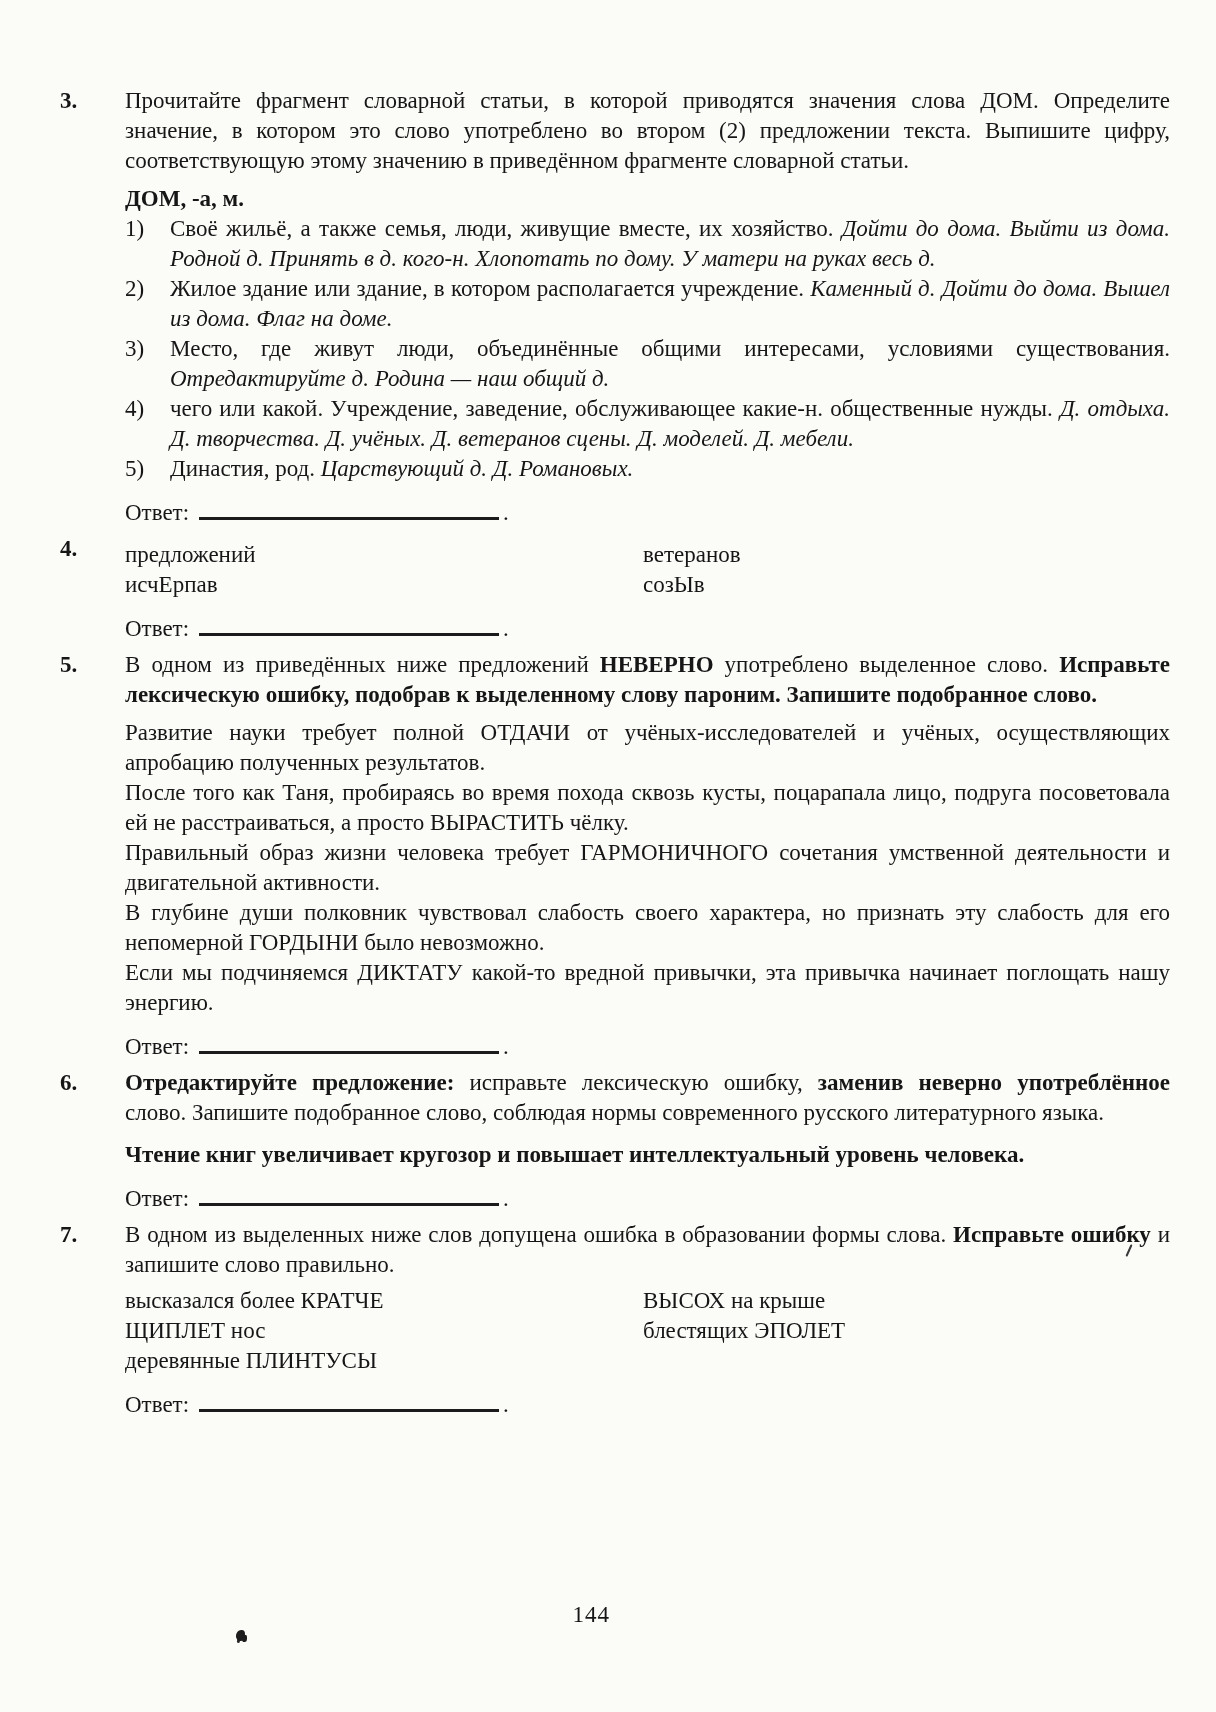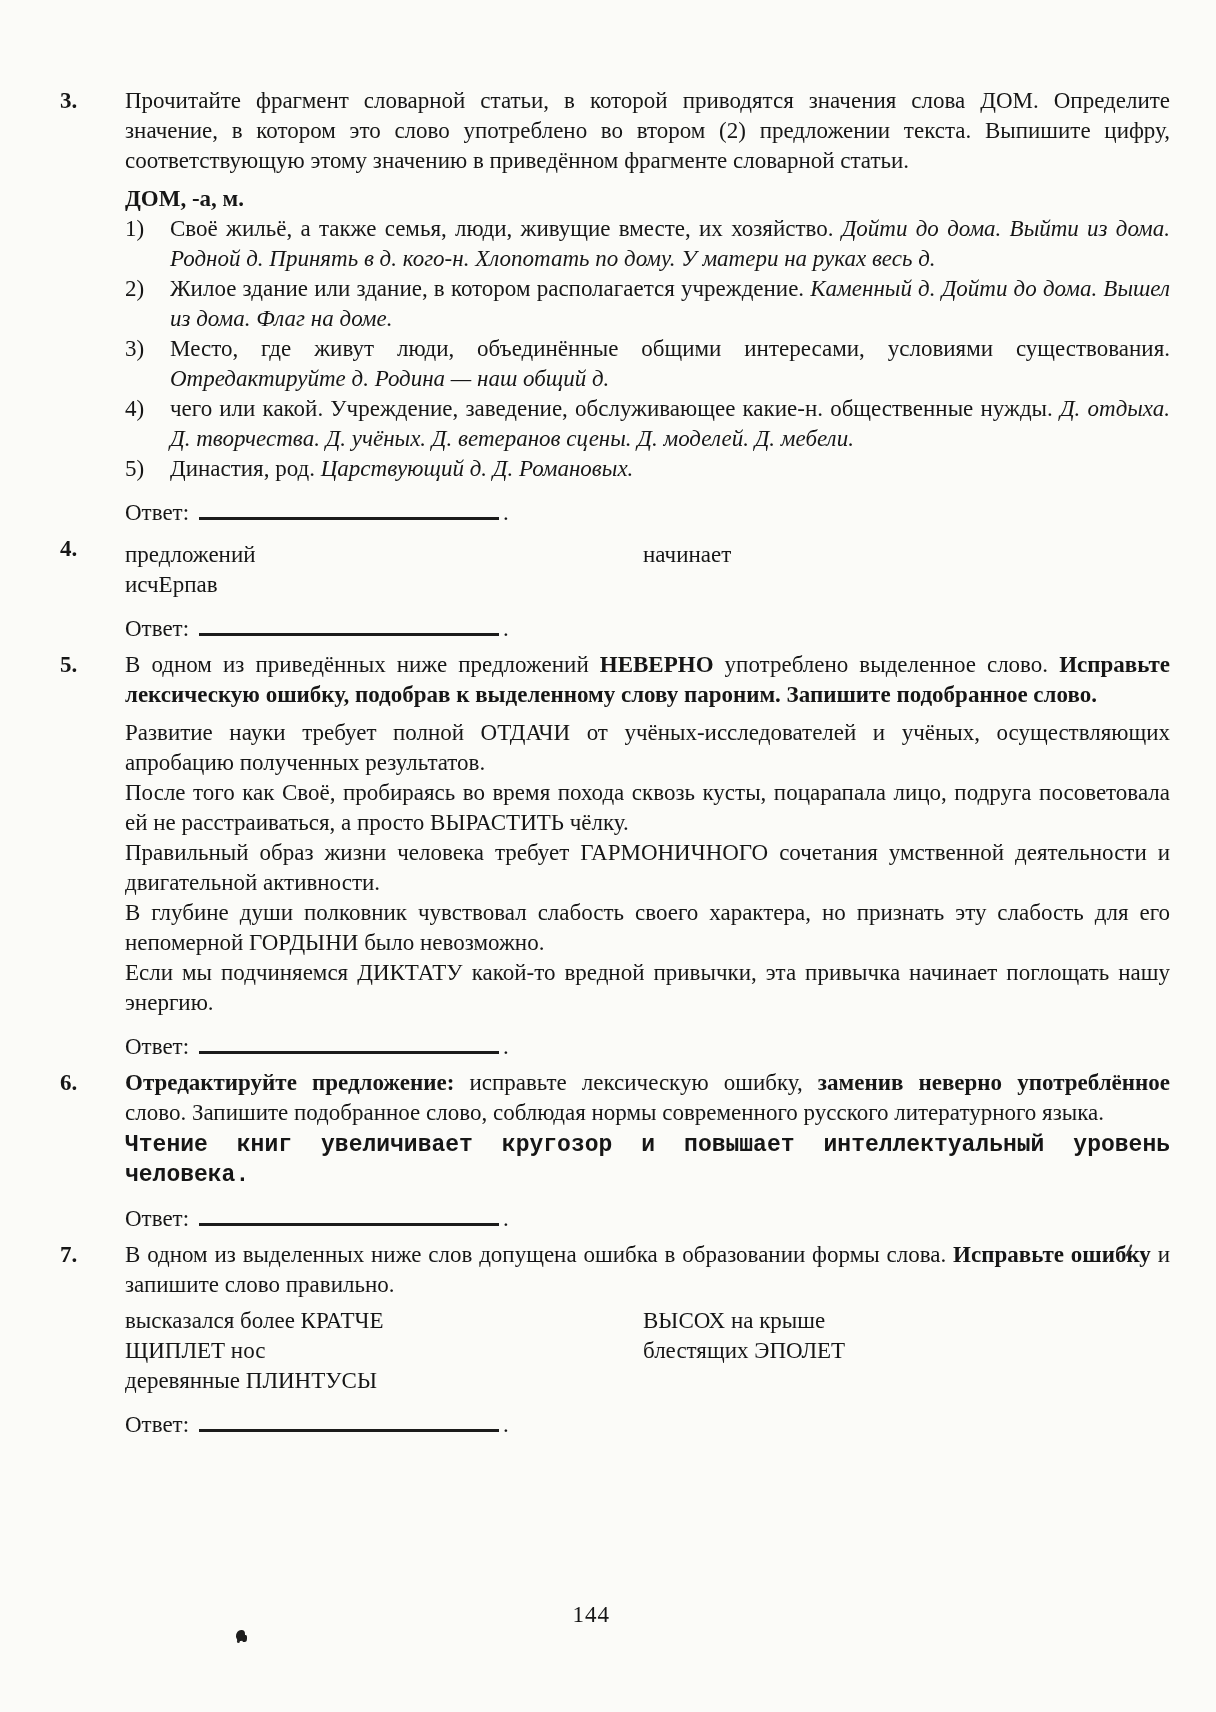--- a/index.html
+++ b/index.html
@@ -27,21 +27,21 @@
   .answer-line{margin-top:14px;white-space:nowrap;}
   .ans-blank{
     display:inline-block;width:300px;height:13px;
     border-bottom:3px solid #1b1b1b;margin-left:10px;
   }
   .ans-period{margin-left:4px;}
   .word-grid{display:grid;grid-template-columns:518px 1fr;margin-top:6px;}
   .word-grid div{text-align:left;}
   .sentences{margin-top:8px;}
   .sentences p{margin:0;text-align:justify;}
-  .bold-sentence{font-weight:bold;margin:2px 0 0 0;text-align:justify;font-family:Liberation Mono, monospace;}
+  .bold-sentence{font-weight:bold;margin:12px 0 0 0;text-align:justify;}
   .footer-page{
     position:absolute;top:1600px;left:500px;width:110px;
     text-align:right;letter-spacing:1px;
   }
   
   .ink-speck{
     position:absolute;left:236px;top:1630px;width:9px;height:11px;
     background:#1d1d1d;border-radius:62% 40% 55% 48%;
     box-shadow:4px 3px 0 -2px #1d1d1d,-2px 5px 0 -3px #2a2a2a,2px -2px 0 -3px #2a2a2a;
   }
@@ -86,37 +86,38 @@
         <span>Ответ:</span><span class="ans-blank"></span><span class="ans-period">.</span>
       </div>
     </div>
   </section>
 
   <section class="question">
     <div class="qnum">4.</div>
     <div>
       <div class="word-grid">
         <div>предложений</div>
-        <div>начинает</div>
+        <div>ветеранов</div>
         <div>исчЕрпав</div>
+        <div>созЫв</div>
         <div></div>
       </div>
       <div class="answer-line">
         <span>Ответ:</span><span class="ans-blank"></span><span class="ans-period">.</span>
       </div>
     </div>
   </section>
 
   <section class="question">
     <div class="qnum">5.</div>
     <div>
       <p class="jtext"><span>В одном из приведённых ниже предложений </span><b>НЕВЕРНО</b><span> употреблено выделенное слово. </span><b>Исправьте лексическую ошибку, подобрав к выделенному слову пароним. Запишите подобранное слово.</b></p>
       <div class="sentences">
         <p>Развитие науки требует полной ОТДАЧИ от учёных-исследователей и учёных, осуществляющих апробацию полученных результатов.</p>
-        <p>После того как Своё, пробираясь во время похода сквозь кусты, поцарапала лицо, подруга посоветовала ей не расстраиваться, а просто ВЫРАСТИТЬ чёлку.</p>
+        <p>После того как Таня, пробираясь во время похода сквозь кусты, поцарапала лицо, подруга посоветовала ей не расстраиваться, а просто ВЫРАСТИТЬ чёлку.</p>
         <p>Правильный образ жизни человека требует ГАРМОНИЧНОГО сочетания умственной деятельности и двигательной активности.</p>
         <p>В глубине души полковник чувствовал слабость своего характера, но признать эту слабость для его непомерной ГОРДЫНИ было невозможно.</p>
         <p>Если мы подчиняемся ДИКТАТУ какой-то вредной привычки, эта привычка начинает поглощать нашу энергию.</p>
       </div>
       <div class="answer-line">
         <span>Ответ:</span><span class="ans-blank"></span><span class="ans-period">.</span>
       </div>
     </div>
   </section>
 

